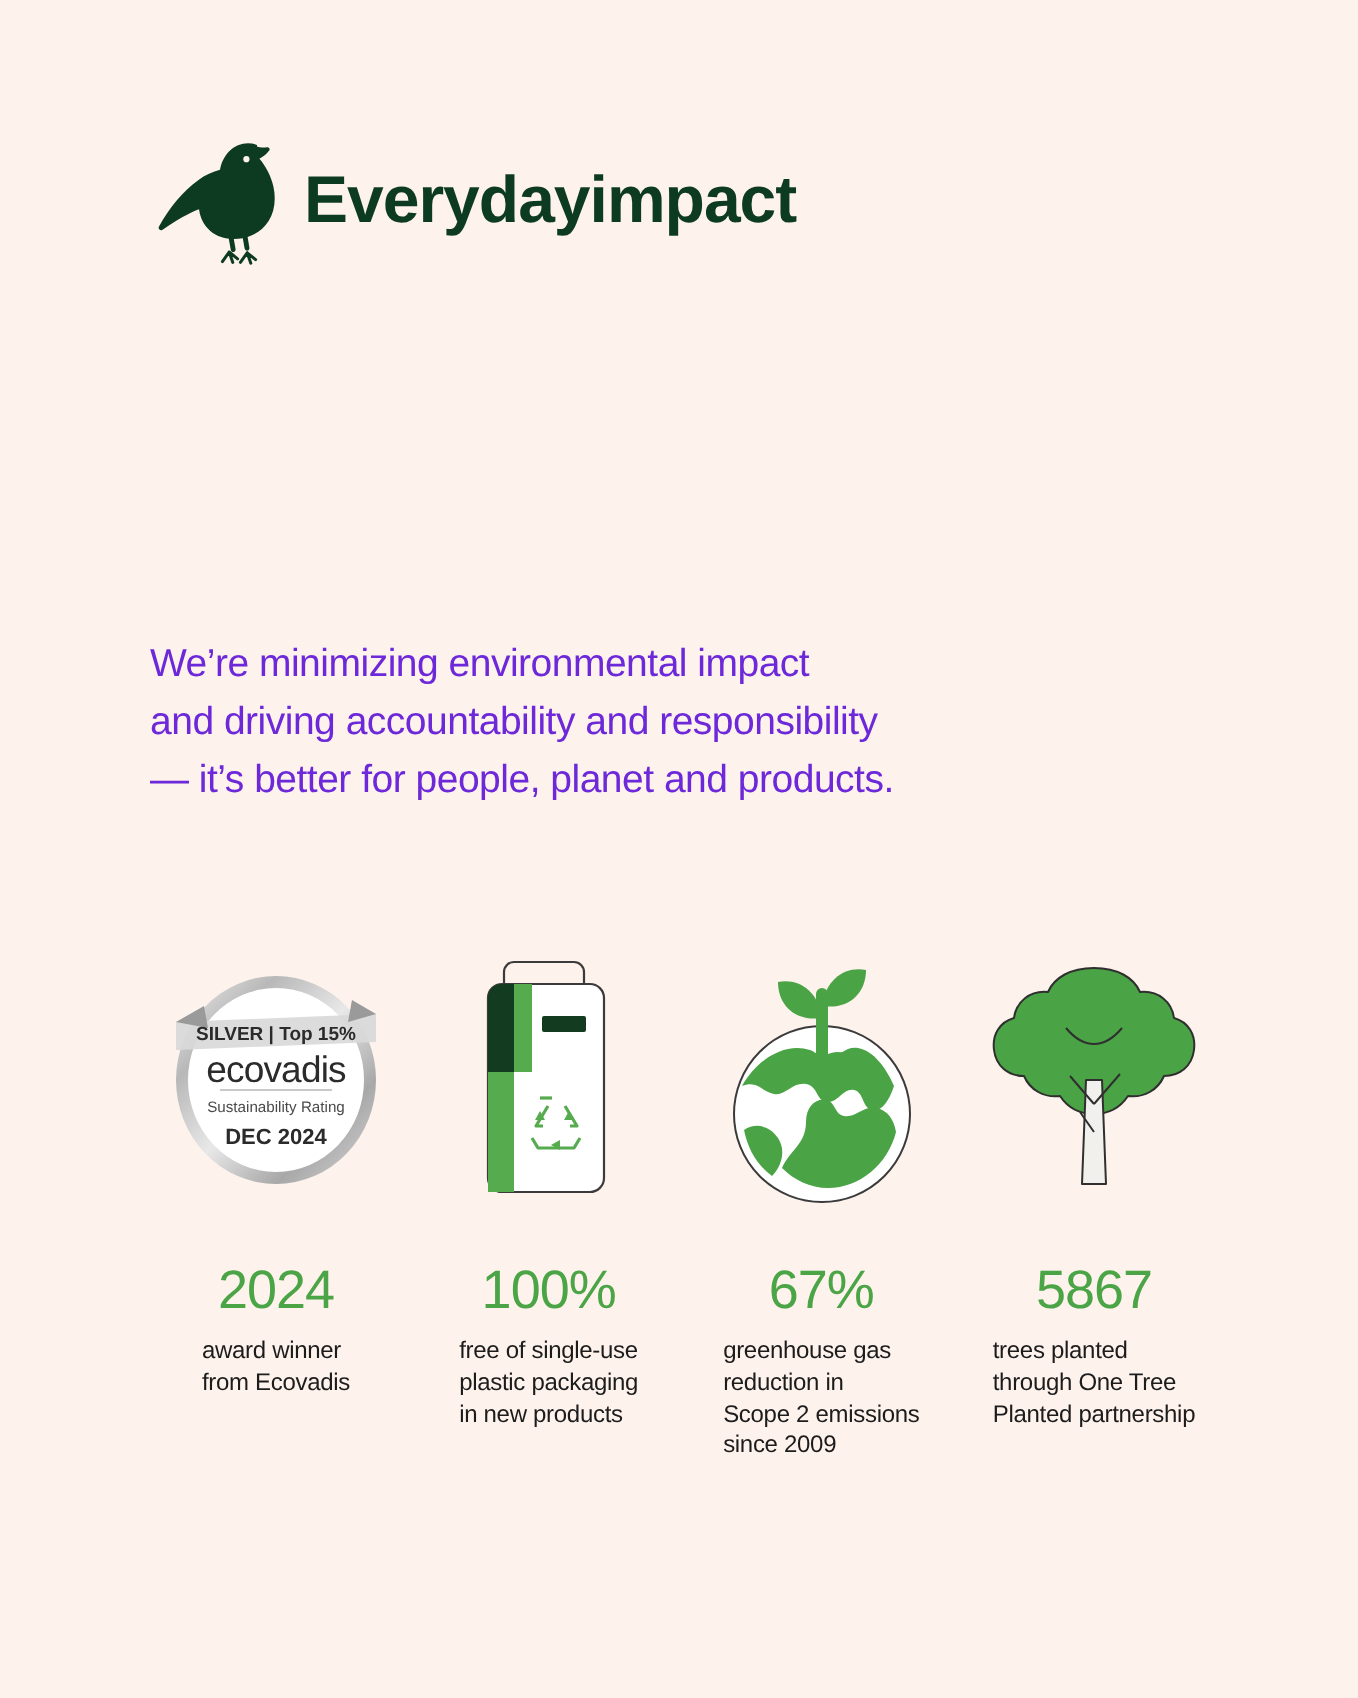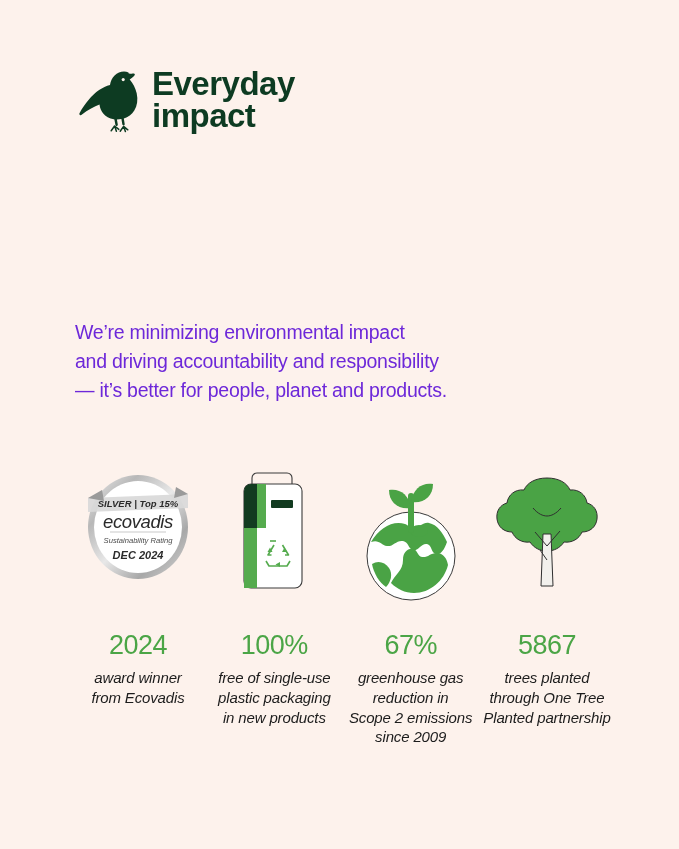--- a/index.html
+++ b/index.html
@@ -30,21 +30,21 @@
     align-items: center;
     gap: 12px;
   }
   .logo-bird {
     width: 62px;
     height: 72px;
     display: block;
   }
   .logo-words {
     display: flex;
-    flex-direction: column;
+    flex-direction: row;
     line-height: 0.97;
   }
   .logo-words span {
     font-size: 33px;
     font-weight: bold;
     color: #0d3b22;
     letter-spacing: -0.5px;
   }
 
   
@@ -88,40 +88,38 @@
   }
   .stat {
     width: 136px;
     display: flex;
     flex-direction: column;
     align-items: center;
   }
   .stat-icon {
     height: 142px;
     display: flex;
-    align-items: flex-start;
+    align-items: center;
     justify-content: center;
-    font-style: italic;
   }
   .stat-value {
     margin-top: 22px;
     font-size: 27px;
     color: #4ba546;
     letter-spacing: -0.5px;
     line-height: 1;
     text-align: center;
   }
   .stat-caption {
     margin-top: 9px;
-    font-size: 15px;
+    font-size: 12px;
     line-height: 1.32;
     color: #1c1c1c;
-    text-align: center;
+    text-align: left;
     letter-spacing: -0.15px;
-    font-style: italic;
   }
 
   
   .badge-wrap { position: relative; width: 112px; height: 116px; }
   .badge-text-svg { position: absolute; left: 0; top: 0; }
 </style>
 </head>
 <body>
 
 <div class="page">

